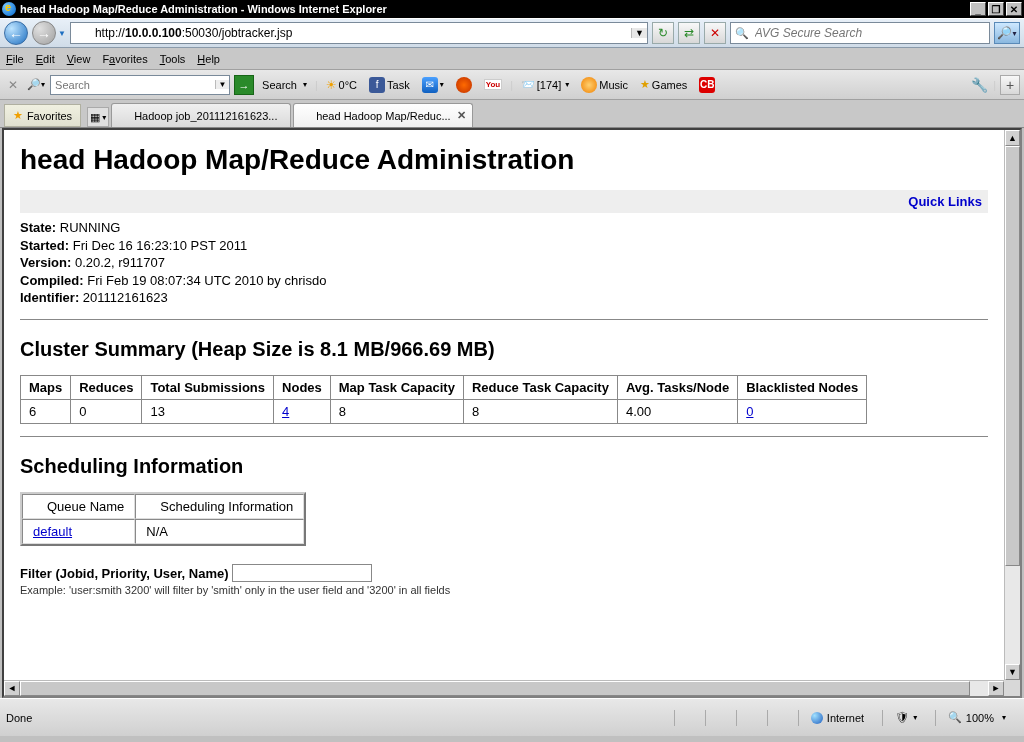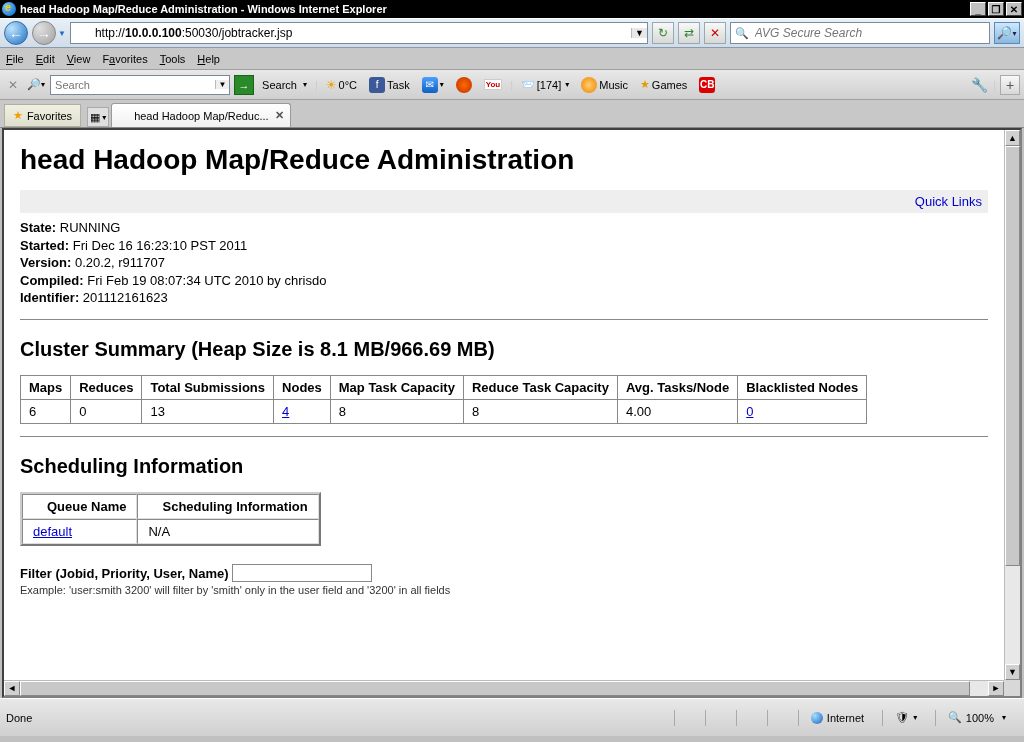--- a/index.html
+++ b/index.html
@@ -183,32 +183,32 @@
   .vscroll .arrow { height:16px; background:#d0d0d0; border:1px solid #fff; border-right-color:#888; border-bottom-color:#888; text-align:center; font-size:9px; line-height:14px;}
   .vscroll .thumb { position:absolute; top:16px; left:0; right:0; height:420px; background:#c8c8c8; border:1px solid #fff; border-right-color:#888; border-bottom-color:#888;}
   .vscroll .arrow.bot { position:absolute; bottom:0; left:0; right:0;}
   .hscroll { position:absolute; left:0; right:16px; bottom:0; height:16px; background:#e8e8e8; border-top:1px solid #bbb;}
   .hscroll .harrow { width:16px; height:100%; background:#d0d0d0; border:1px solid #fff; border-right-color:#888; border-bottom-color:#888; text-align:center; font-size:9px; line-height:12px; display:inline-block;}
   .hscroll .hthumb { position:absolute; left:16px; top:0; bottom:0; width:950px; background:#c8c8c8; border:1px solid #fff; border-right-color:#888; border-bottom-color:#888;}
   .hscroll .harrow.r { position:absolute; right:0; top:0;}
   .corner { position:absolute; right:0; bottom:0; width:16px; height:16px; background:#d8d8d8;}
   .content-scroll h1 { font-size: 28px; margin: 6px 0 14px 0; font-weight:bold;}
   .quicklinks-bar { background:#eee; text-align:right; padding:4px 6px; margin-bottom:6px;}
-  .quicklinks-bar a { color:#0000cc; font-weight:normal; text-decoration:none; font-size:13px;}
+  .quicklinks-bar a { color:#0000cc; font-weight:bold; text-decoration:none; font-size:13px;}
   .infoblock { font-size:13px; line-height:1.35;}
   .infoblock b { font-weight:bold;}
   hr.sep { border:none; border-top:1px solid #888; margin:12px 0 18px 0;}
   .content-scroll h2 { font-size:20px; font-weight:bold; margin: 8px 0 14px 0;}
   table.summary { border-collapse: collapse; font-size:13px;}
   table.summary th, table.summary td { border:1px solid #888; padding:4px 8px; text-align:left;}
   table.summary th { font-weight:bold;}
   table.summary a { color:#0000cc; text-decoration:underline;}
   table.sched { border-collapse: separate; border-spacing:0; border:2px outset #ccc; font-size:13px;}
   table.sched th, table.sched td { border:1px inset #ddd; padding:4px 10px; text-align:left;}
-  table.sched th { font-weight:bold;padding-left:24px;}
+  table.sched th { font-weight:normal;padding-left:24px;}
   table.sched a { color:#0000cc; text-decoration:underline;}
   .filter-row { margin-top:18px; font-size:13px; font-weight:bold;}
   .filter-row input { width:140px; border:1px solid #888; height:18px; font-weight:normal;}
   .example { font-size:11px; color:#333; margin-top:2px;}
   .statusbar {
     background: linear-gradient(#e8e8e8,#d0d0d0);
     height: 38px;
     border-top:1px solid #fff;
     display:flex; align-items:center;
     padding: 0 6px;
@@ -325,20 +325,24 @@
     <div class="plusbtn">+</div>
   </div>
 </div>
 
 <div class="tabstrip">
   <div class="favtab">
     <span class="star">★</span>
     <span>Favorites</span>
   </div>
   <div class="gridico">▦<span style="font-size:8px;margin-left:2px">▾</span></div>
+  <div class="pagetab">
+    <div class="ie-icon" style="width:12px;height:12px"></div>
+    <span>Hadoop job_201112161623...</span>
+  </div>
   <div class="pagetab active">
     <div class="ie-icon" style="width:12px;height:12px"></div>
     <span>head Hadoop Map/Reduc...</span>
     <span class="tabclose">✕</span>
   </div>
 </div>
 
 <div class="content-frame">
   <div class="content-scroll">
     <h1>head Hadoop Map/Reduce Administration</h1>

